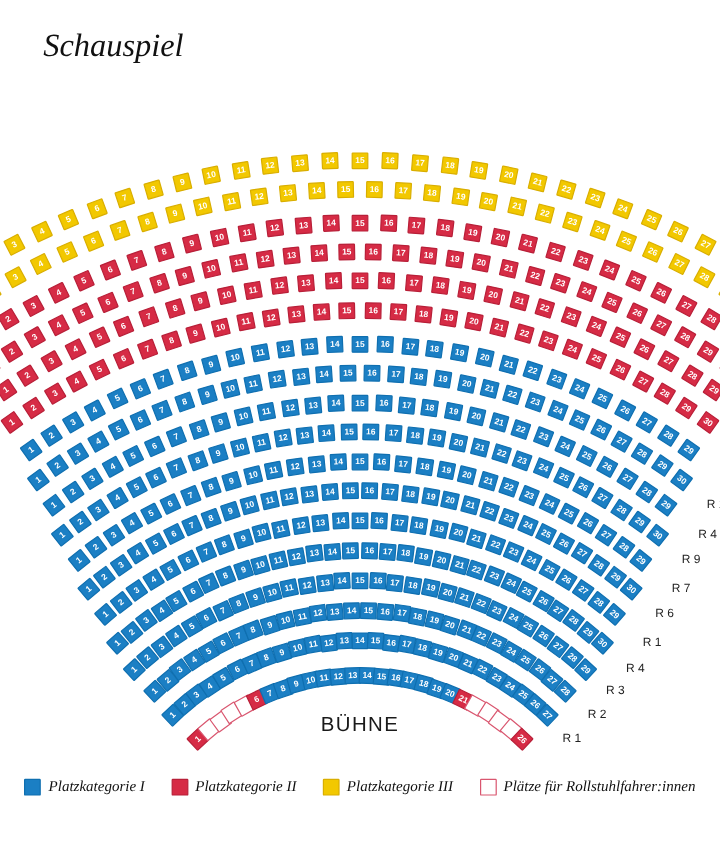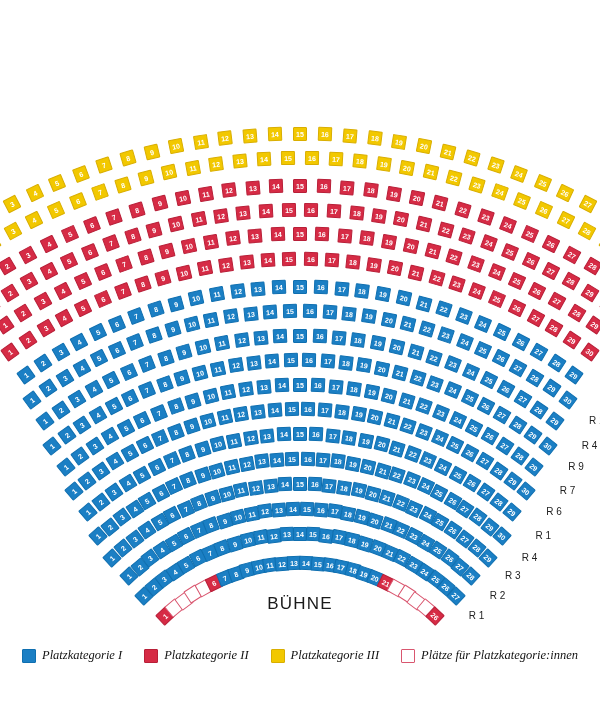--- a/index.html
+++ b/index.html
@@ -137,20 +137,21 @@
     color: #111111;
     white-space: nowrap;
   }
 </style>
 </head>
 <body>
 
 <div id="stage-root">
 
   <div class="header">
+    <div class="title-sub">Schauspiel</div>
   </div>
 
   <div class="seatmap" id="seatmap">
       <div class="row">
         <div class="seat cat3" style="left: 5.30301px; top: 197.027px; transform: rotate(-27.36deg);">3</div>
         <div class="seat cat3" style="left: 27.6491px; top: 186.021px; transform: rotate(-25.08deg);">4</div>
         <div class="seat cat3" style="left: 50.4152px; top: 175.914px; transform: rotate(-22.8deg);">5</div>
         <div class="seat cat3" style="left: 73.5655px; top: 166.72px; transform: rotate(-20.52deg);">6</div>
         <div class="seat cat3" style="left: 97.0632px; top: 158.454px; transform: rotate(-18.24deg);">7</div>
         <div class="seat cat3" style="left: 120.871px; top: 151.13px; transform: rotate(-15.96deg);">8</div>
@@ -720,17 +721,17 @@
       <div class="legend-item">
         <span class="legend-swatch cat2"></span>
         <span class="legend-label">Platzkategorie II</span>
       </div>
       <div class="legend-item">
         <span class="legend-swatch cat3"></span>
         <span class="legend-label">Platzkategorie III</span>
       </div>
       <div class="legend-item">
         <span class="legend-swatch wheel"></span>
-        <span class="legend-label">Plätze für Platzkategorie:innen</span>
+        <span class="legend-label">Plätze für Rollstuhlfahrer:innen</span>
       </div>
     </div>
 
 </div>
 
 </body></html>

